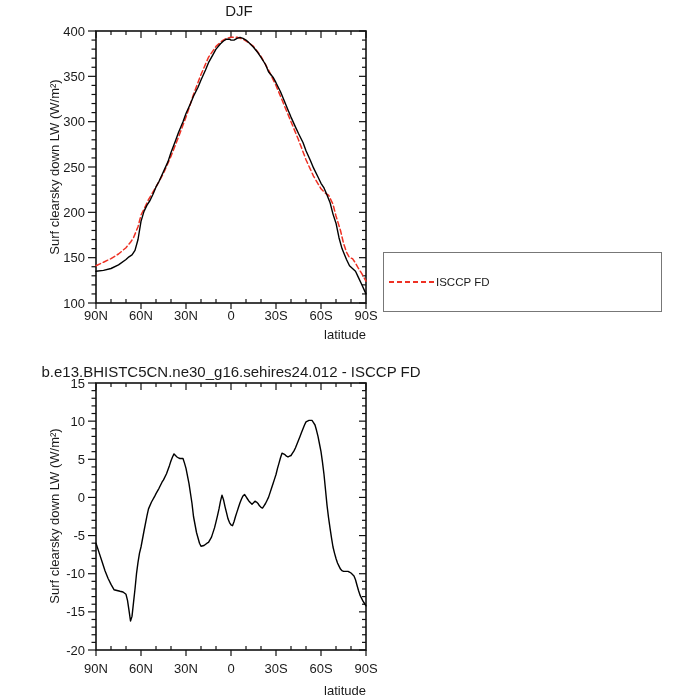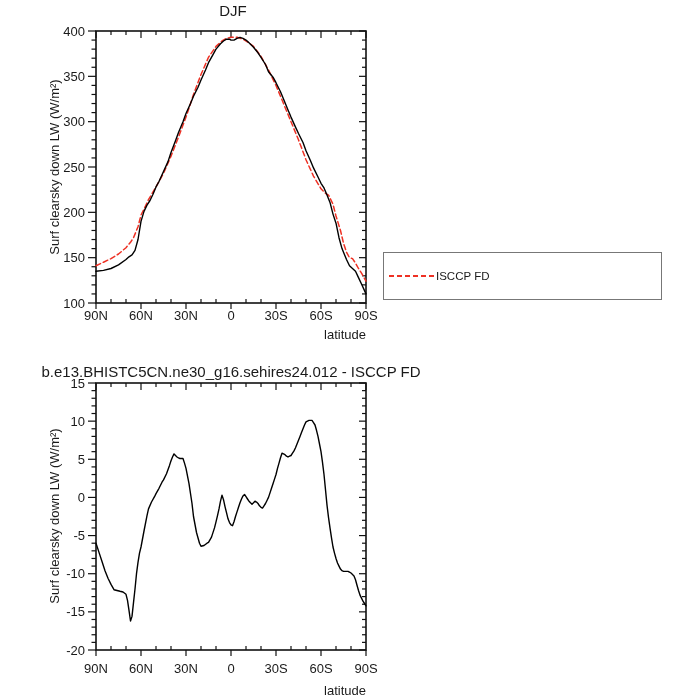--- a/index.html
+++ b/index.html
@@ -4,21 +4,21 @@
 <style>
   html,body{margin:0;padding:0;background:#ffffff;}
   #canvas{position:relative;width:700px;height:700px;background:#ffffff;overflow:hidden;
           font-family:"Liberation Sans", sans-serif;color:#111;}
   #plots{position:absolute;left:0;top:0;}
   .chart-title{position:absolute;text-align:center;font-size:15px;color:#1a1a1a;white-space:nowrap;}
   .xaxis-label{position:absolute;text-align:right;font-size:13px;color:#1a1a1a;}
   .ylab-anchor{position:absolute;width:0;height:0;}
   .ylab-anchor .ylab{position:absolute;transform:translate(-50%,-50%) rotate(-90deg);
        white-space:nowrap;font-size:13px;color:#1a1a1a;}
-  #legend{position:absolute;left:383px;top:252px;width:279px;height:48px;
+  #legend{position:absolute;left:383px;top:252px;width:279px;height:60px;
        border:1px solid #777;background:#fff;box-sizing:border-box;
        display:flex;flex-direction:column;justify-content:center;}
   .legend-row{display:flex;align-items:center;height:20px;padding-left:5px;}
   .legend-line{width:45px;flex:0 0 45px;height:2px;}
   .legend-line.dashed-red{background:repeating-linear-gradient(90deg,#ee3124 0 5px,transparent 5px 8px);}
   .legend-line.solid-black{background:#000;height:1.6px;}
   .legend-label{font-size:11.5px;margin-left:2px;white-space:nowrap;color:#1a1a1a;}
   svg text{font-family:"Liberation Sans", sans-serif;font-size:13px;fill:#1a1a1a;}
 </style>
 </head>
@@ -266,21 +266,21 @@
       <text x="85" y="459.2857142857143" text-anchor="end" dominant-baseline="central">5</text>
       <line x1="96" y1="421.14285714285717" x2="88" y2="421.14285714285717" stroke="#111111" stroke-width="1.2"></line>
       <line x1="366" y1="421.14285714285717" x2="359" y2="421.14285714285717" stroke="#111111" stroke-width="1.2"></line>
       <text x="85" y="421.14285714285717" text-anchor="end" dominant-baseline="central">10</text>
       <line x1="96" y1="383" x2="88" y2="383" stroke="#111111" stroke-width="1.2"></line>
       <line x1="366" y1="383" x2="359" y2="383" stroke="#111111" stroke-width="1.2"></line>
       <text x="85" y="383" text-anchor="end" dominant-baseline="central">15</text>
       <polyline points="96.0,543.2 99.0,552.4 102.0,561.5 105.0,570.7 108.0,578.3 111.0,584.4 114.0,589.7 117.0,590.5 120.0,591.3 123.0,592.0 126.0,594.3 127.5,600.4 129.0,610.3 130.5,621.0 132.0,616.4 133.5,602.7 135.0,589.0 136.5,573.7 138.0,562.3 139.5,553.1 141.0,547.0 144.0,531.0 147.0,515.7 148.5,508.9 151.5,502.0 154.5,496.7 156.0,493.6 159.0,488.3 162.0,482.2 163.5,479.9 166.5,473.8 169.5,465.4 171.0,460.8 172.5,457.0 174.0,453.9 175.5,455.5 177.0,457.0 178.5,457.8 180.0,458.5 181.5,458.5 183.0,458.5 184.5,463.1 186.0,468.4 189.0,483.7 192.0,503.5 193.5,516.5 196.5,532.5 199.5,543.2 201.0,546.3 204.0,545.5 207.0,543.2 208.5,542.4 211.5,537.1 214.5,527.9 216.0,521.8 217.5,515.7 219.0,508.9 220.5,501.2 222.0,495.1 223.5,499.7 225.0,506.6 226.5,512.7 228.0,518.8 229.5,522.6 231.0,524.9 232.5,525.7 234.0,521.8 235.5,516.5 237.0,511.9 238.5,507.3 240.0,502.8 241.5,499.0 243.0,495.9 244.5,494.4 246.0,496.7 247.5,499.0 249.0,501.2 250.5,502.8 252.0,504.3 253.5,502.8 255.0,501.2 256.5,502.0 258.0,503.5 259.5,505.8 261.0,507.3 262.5,508.1 264.0,505.8 265.5,503.5 267.0,500.5 268.5,497.4 270.0,492.9 271.5,488.3 273.0,483.7 274.5,479.1 276.0,474.5 277.5,468.4 279.0,463.1 280.5,457.8 282.0,453.2 283.5,453.9 285.0,454.7 286.5,456.2 288.0,457.0 289.5,456.2 291.0,455.5 292.5,453.2 294.0,450.9 295.5,447.8 297.0,444.0 298.5,440.2 300.0,436.4 301.5,432.6 303.0,428.8 304.5,425.0 306.0,421.9 307.5,421.1 309.0,420.4 310.5,420.4 312.0,420.4 313.5,422.7 315.0,425.0 316.5,430.3 318.0,436.4 319.5,444.0 321.0,451.7 322.5,462.3 324.0,474.5 325.5,489.8 327.0,505.1 328.5,517.3 330.0,527.9 331.5,537.9 333.0,547.0 334.5,553.1 336.0,558.5 337.5,563.0 339.0,566.1 340.5,569.1 342.0,570.7 343.5,571.4 345.0,571.4 346.5,571.4 348.0,571.4 349.5,572.2 351.0,573.0 352.5,574.5 354.0,576.0 355.5,579.8 357.0,585.2 358.5,590.5 360.0,595.1 361.5,598.1 363.0,601.2 364.5,603.5 366.0,605.8" fill="none" stroke="#000000" stroke-width="1.4" stroke-linejoin="round" stroke-linecap="round"></polyline>
     </svg>
 
-  <div class="chart-title" style="left:98px;top:2px;width:270px;">DJF</div>
+  <div class="chart-title" style="left:104px;top:2px;width:270px;">DJF</div>
 
   <div class="ylab-anchor" style="left:54px;top:167px;">
     <span class="ylab">Surf clearsky down LW (W/m²)</span>
   </div>
 
   <div class="xaxis-label" style="left:96px;top:327px;width:270px;">latitude</div>
 
   <div id="legend">
     <div class="legend-row">
       <span class="legend-line dashed-red"></span>

